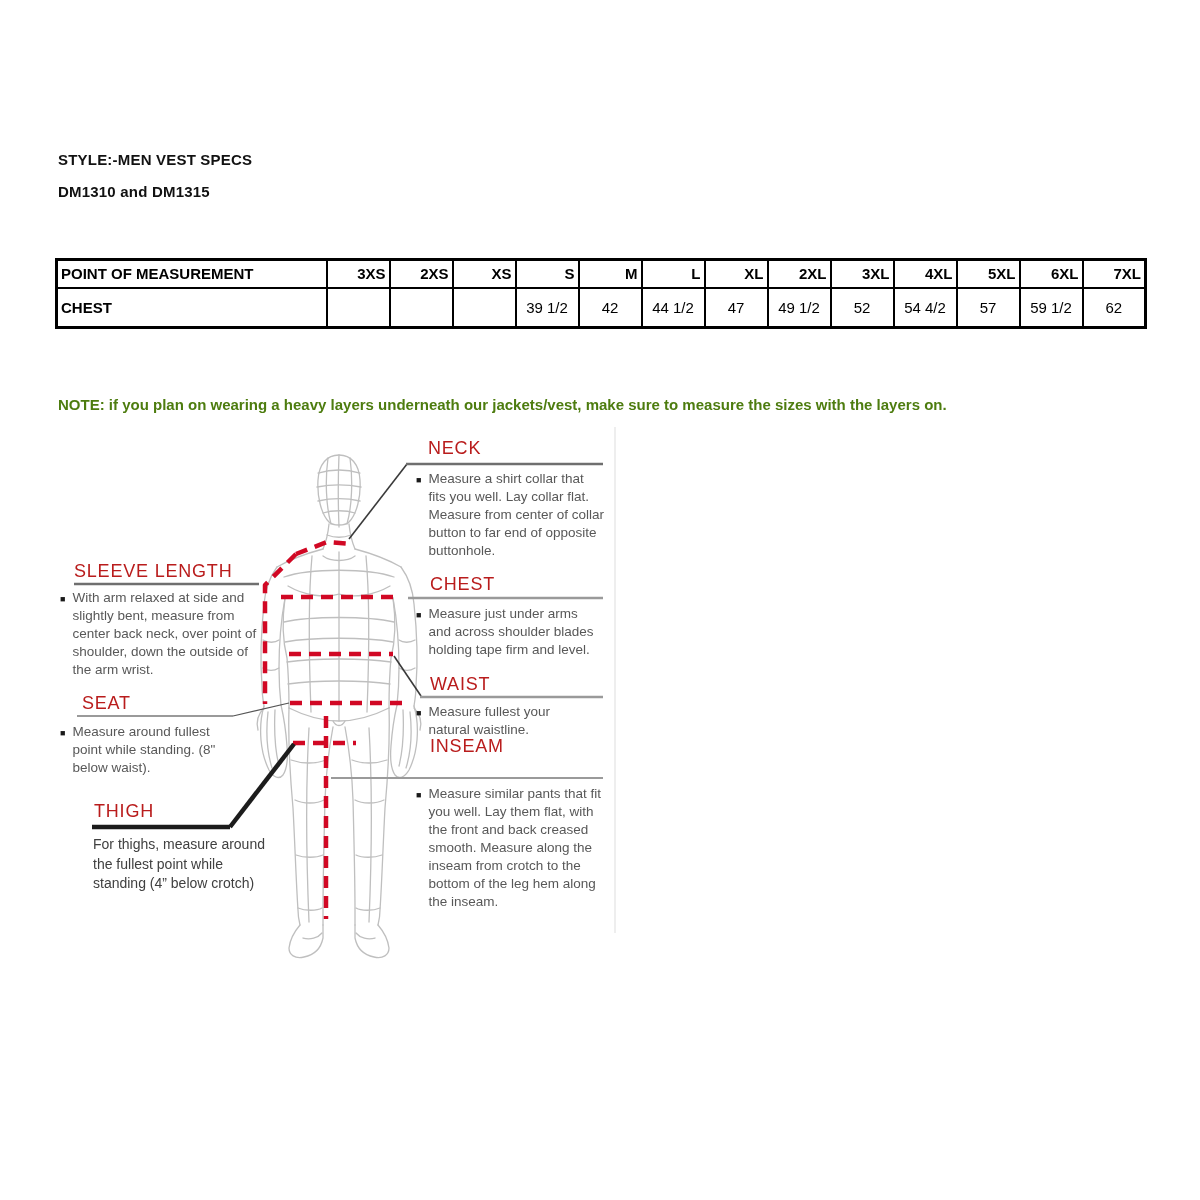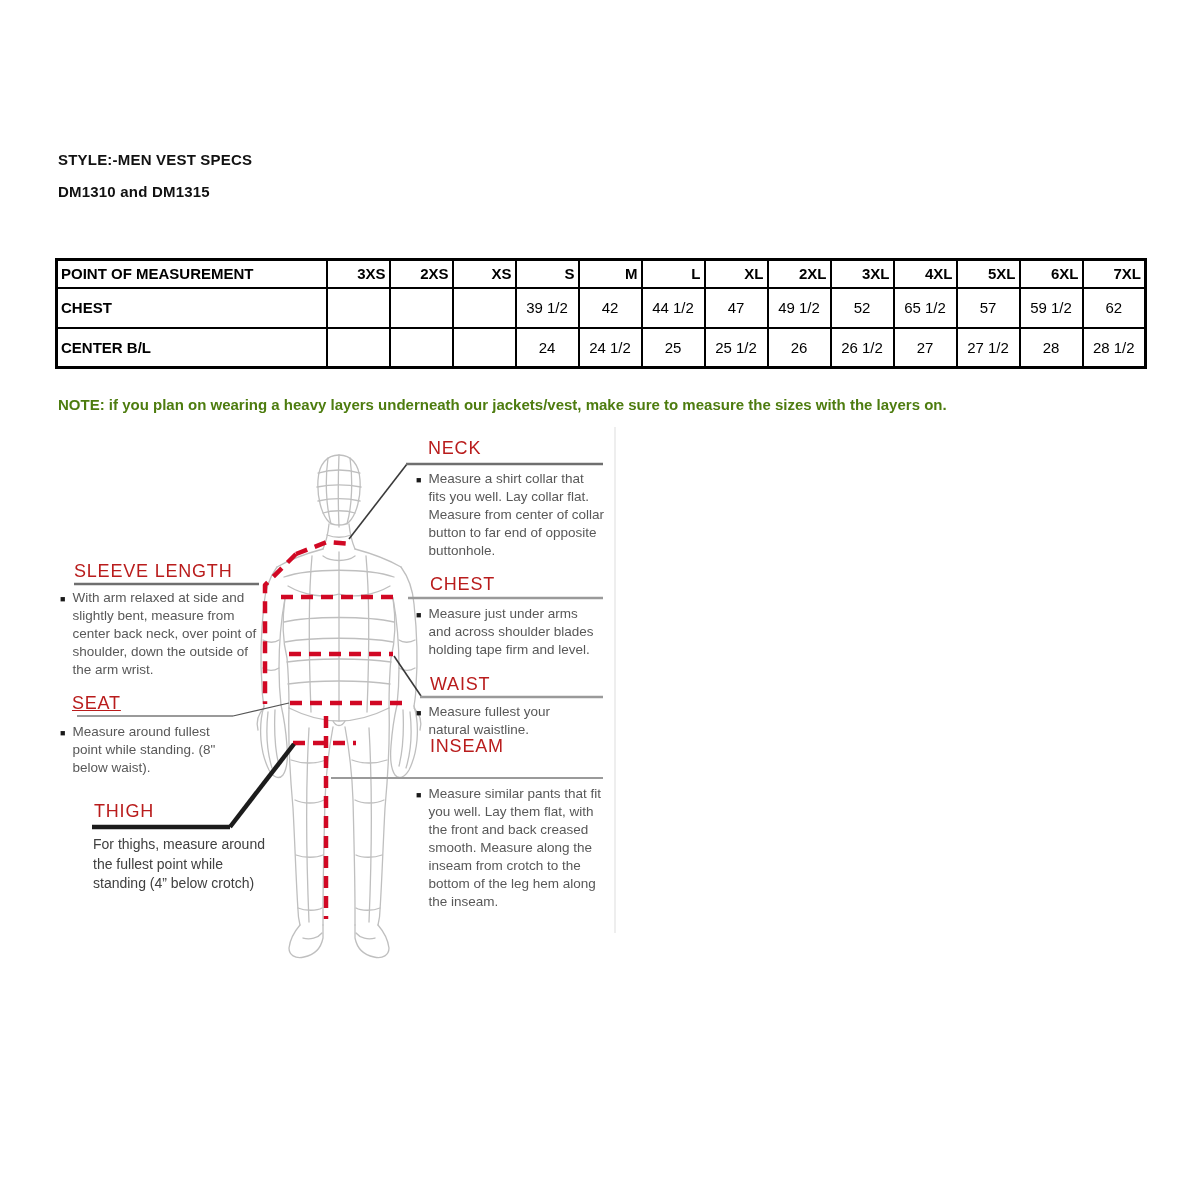--- a/index.html
+++ b/index.html
@@ -73,40 +73,24 @@
           <td class="rowlabel">CHEST</td>
           <td></td>
           <td></td>
           <td></td>
           <td>39 1/2</td>
           <td>42</td>
           <td>44 1/2</td>
           <td>47</td>
           <td>49 1/2</td>
           <td>52</td>
-          <td>65 1/2</td>
+          <td>54 4/2</td>
           <td>57</td>
           <td>59 1/2</td>
           <td>62</td>
-        </tr>
-        <tr>
-          <td class="rowlabel">CENTER B/L</td>
-          <td></td>
-          <td></td>
-          <td></td>
-          <td>24</td>
-          <td>24 1/2</td>
-          <td>25</td>
-          <td>25 1/2</td>
-          <td>26</td>
-          <td>26 1/2</td>
-          <td>27</td>
-          <td>27 1/2</td>
-          <td>28</td>
-          <td>28 1/2</td>
         </tr>
       </tbody>
   </table>
 </div>
 
 <div class="abs note-line" style="left:58px; top:396px;">NOTE: if you plan on wearing a heavy layers underneath our jackets/vest, make sure to measure the sizes with the layers on.</div>
 
 <svg class="abs" style="left:0; top:0;" width="1200" height="1200" viewBox="0 0 1200 1200" aria-hidden="true">
 
   <line x1="615" y1="427" x2="615" y2="933" stroke="#e3e3e3" stroke-width="1.2"></line>
@@ -236,20 +220,20 @@
   <span class="bullet">■</span>
   <span class="txt">Measure similar pants that fit you well. Lay them flat, with the front and back creased smooth. Measure along the inseam from crotch to the bottom of the leg hem along the inseam.</span>
 </div>
 
 <div class="abs m-label" style="left:74px; top:561px;">SLEEVE LENGTH</div>
 <div class="abs m-desc" style="left:60px; top:589px; width:200px;">
   <span class="bullet">■</span>
   <span class="txt">With arm relaxed at side and slightly bent, measure from center back neck, over point of shoulder, down the outside of the arm wrist.</span>
 </div>
 
-<div class="abs m-label" style="left:72px; top:693px;text-decoration:underline;">SEAT</div>
+<div class="abs m-label" style="left:82px; top:693px;">SEAT</div>
 <div class="abs m-desc" style="left:60px; top:723px; width:172px;">
   <span class="bullet">■</span>
   <span class="txt">Measure around fullest point while standing. (8" below waist).</span>
 </div>
 
 <div class="abs m-label" style="left:94px; top:801px;">THIGH</div>
 <div class="abs thigh-desc" style="left:93px; top:835px; width:178px;">For thighs, measure around the fullest point while standing (4” below crotch)</div>
 
 </body></html>

